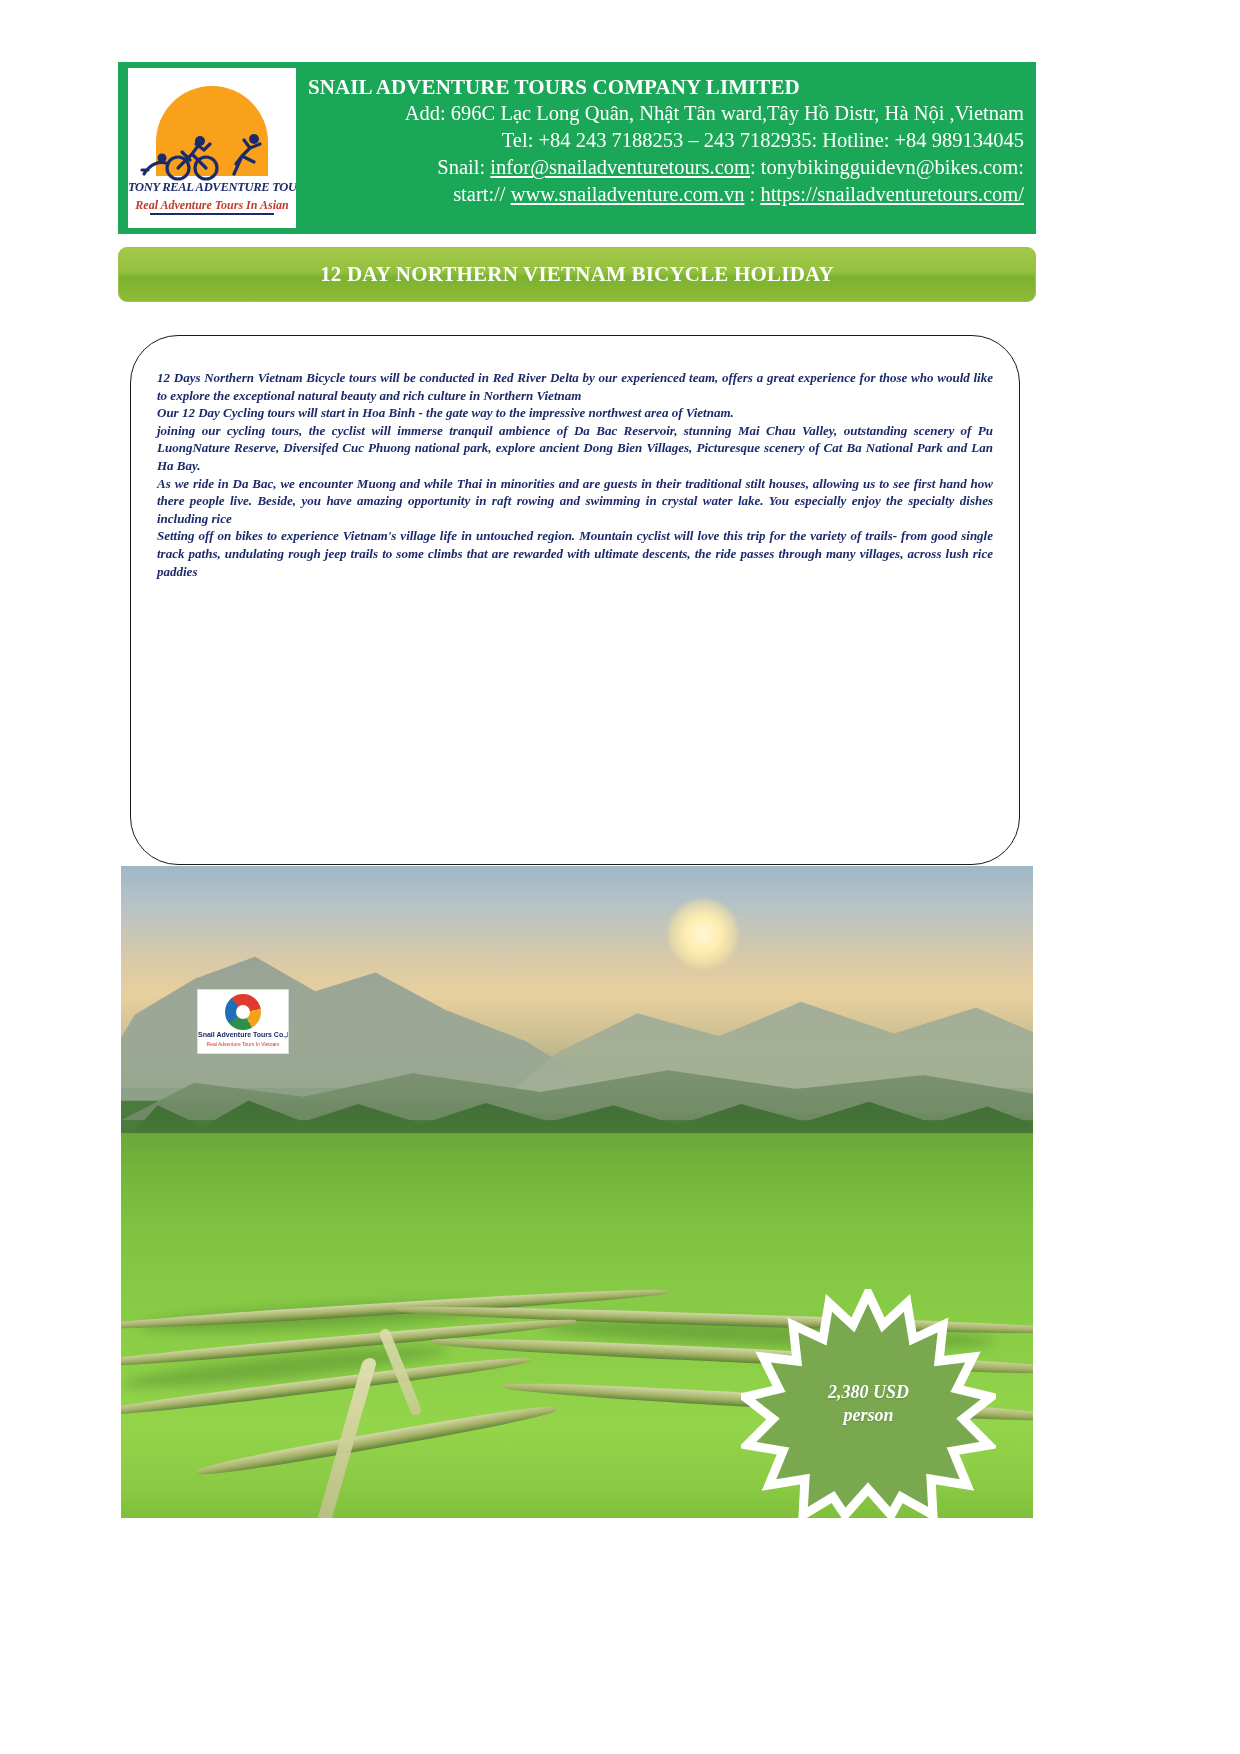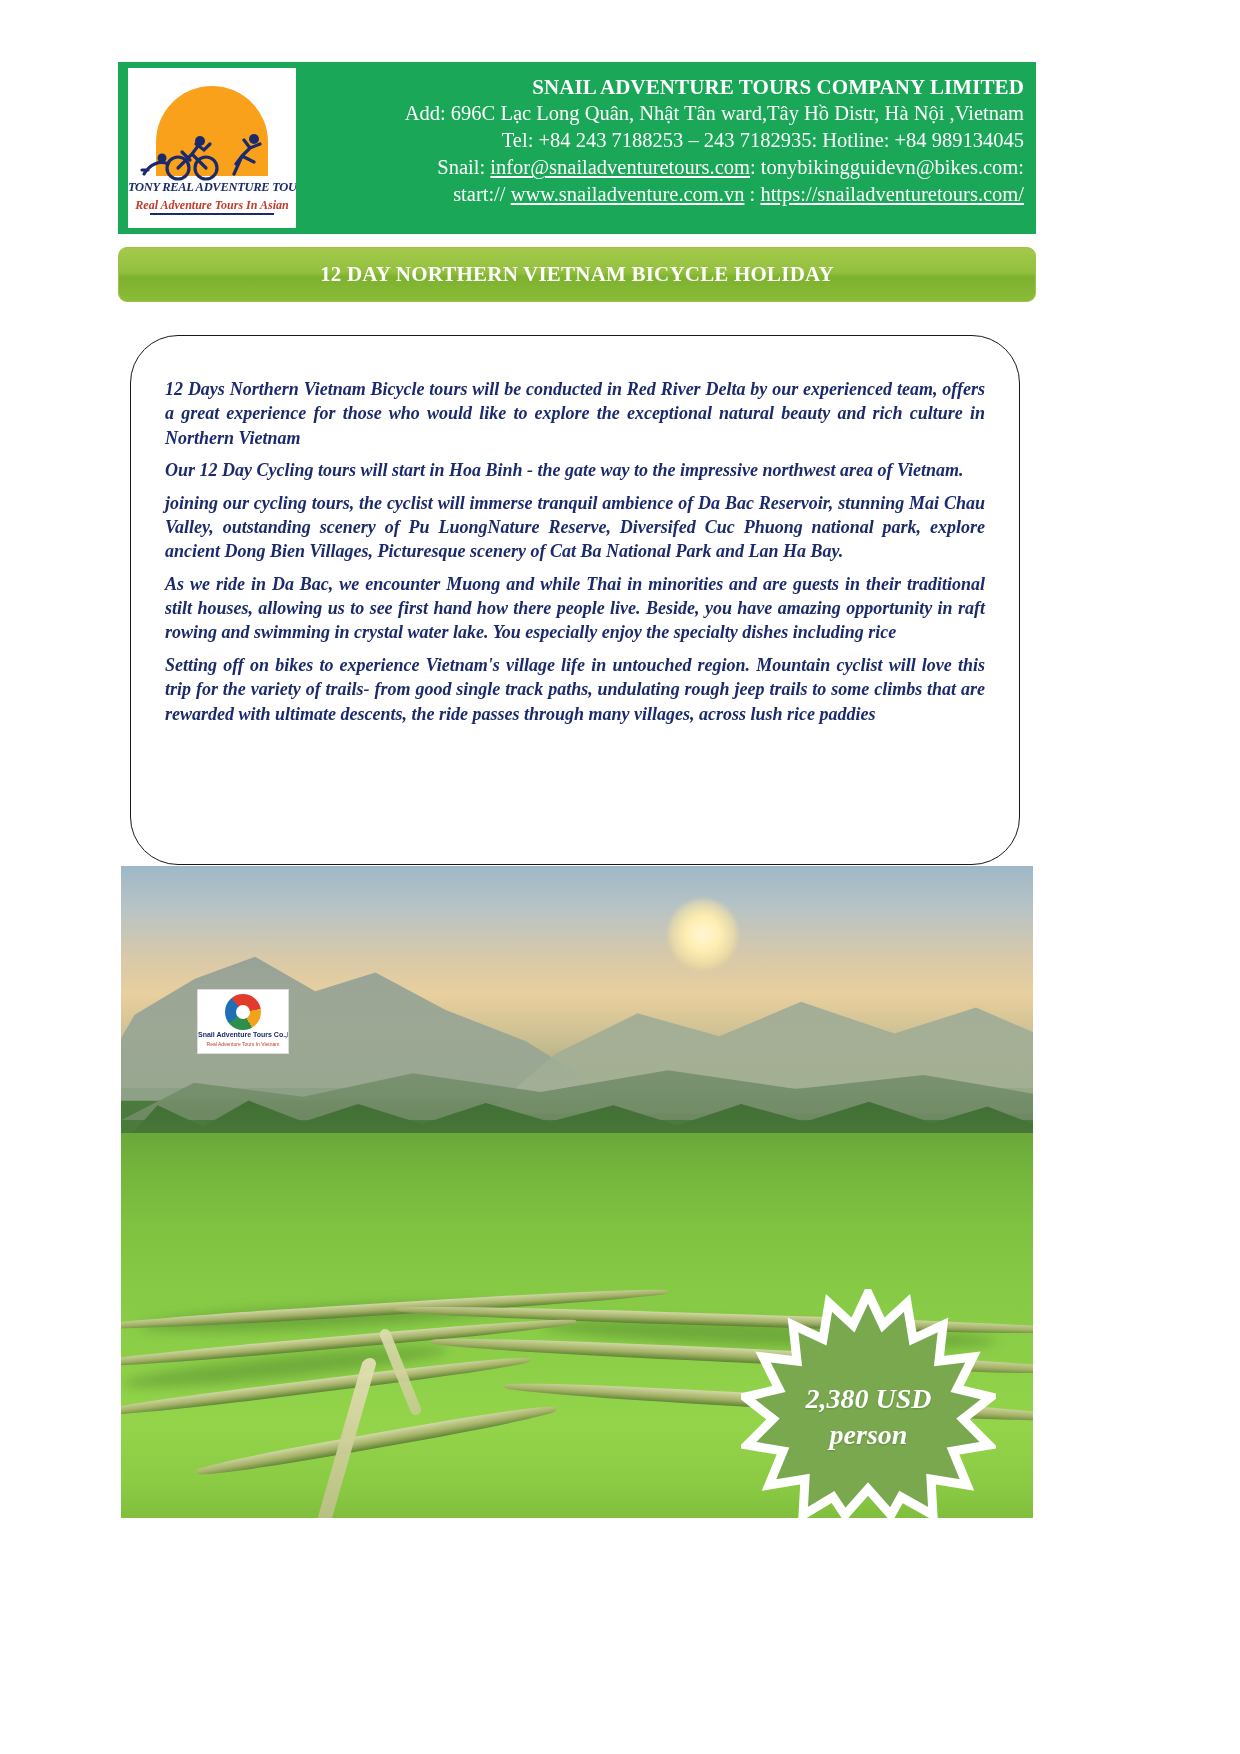--- a/index.html
+++ b/index.html
@@ -89,21 +89,21 @@
   }
   .header-text {
     flex: 1;
     padding: 6px 12px 4px 12px;
     color: #ffffff;
     display: flex;
     flex-direction: column;
     justify-content: flex-start;
   }
   .header-title {
-    text-align: right;
+    text-align: left;
     font-weight: bold;
     font-size: 21px;
     letter-spacing: 0.1px;
     line-height: 1.25;
     padding-top: 6px;
   }
   .header-line {
     font-size: 20.5px;
     line-height: 1.32;
     white-space: nowrap;
@@ -146,24 +146,24 @@
     border-radius: 48px;
     background: #ffffff;
     padding: 33px 26px 10px 26px;
     overflow: hidden;
   }
   .desc-p {
     color: #1b2a6b;
     font-family: "Liberation Serif", serif;
     font-weight: bold;
     font-style: italic;
-    font-size: 18px;
+    font-size: 13px;
     line-height: 1.355;
     text-align: justify;
-    margin: 8px;
+    margin: 0;
   }
   .desc-p.nojust { text-align: left; }
 
   
   .photo {
     position: absolute;
     left: 121px;
     top: 866px;
     width: 912px;
     height: 652px;
@@ -324,21 +324,21 @@
   .price-burst svg { display: block; width: 100%; height: 100%; }
   .price-text {
     position: absolute;
     left: 0; right: 0;
     top: 92px;
     text-align: center;
     color: #ffffff;
     font-family: "Liberation Serif", serif;
     font-style: italic;
     font-weight: bold;
-    font-size: 28px;
+    font-size: 18px;
     line-height: 1.28;
     text-shadow: 0 1px 2px rgba(0,0,0,0.18);
   }
 </style>
 </head>
 <body>
 
 <div class="page">
 
   <div class="header-band">

